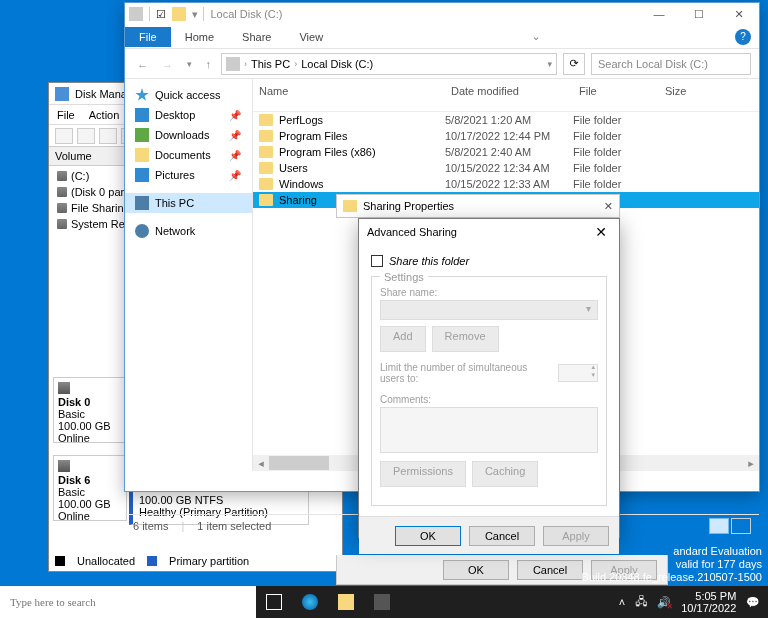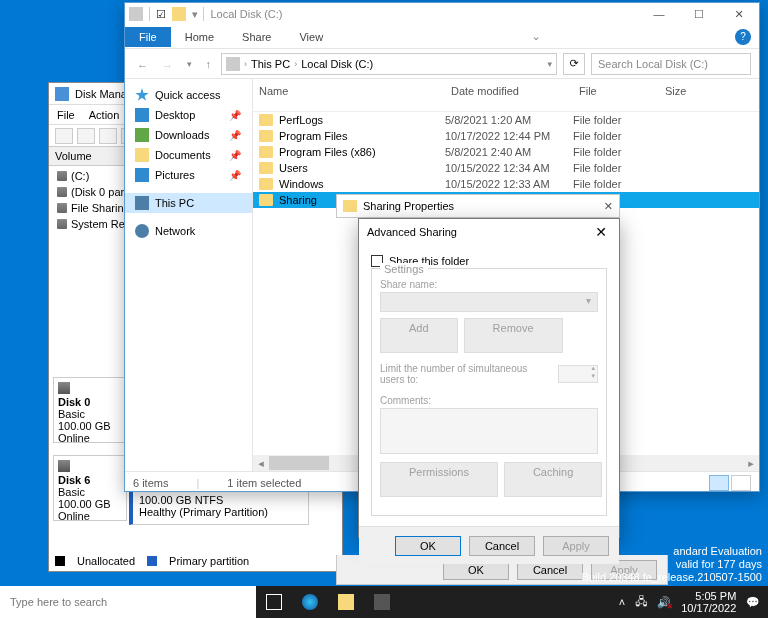--- a/index.html
+++ b/index.html
@@ -62,63 +62,63 @@
 .ex-rows .row { display: flex; padding: 2px 6px; align-items: center; }
 .ex-rows .row.sel { background: #0ea5e9; }
 .ex-rows .row .fic { width: 14px; height: 12px; background: #f7d87c; border-radius: 1px; margin-right: 6px; }
 .ex-rows .row .c1 { width: 186px; display: flex; align-items: center; }
 .ex-rows .row .c2 { width: 128px; color: #555; }
 .ex-rows .row .c3 { width: 86px; color: #555; }
 .ex-hscroll { position: absolute; bottom: 0; left: 0; right: 0; height: 16px; background: #f0f0f0; display: flex; align-items: center; }
 .ex-hscroll .arr { width: 16px; text-align: center; color: #888; }
 .ex-hscroll .track { flex: 1; height: 14px; background: #f0f0f0; position: relative; }
 .ex-hscroll .thumb { position: absolute; left: 0; width: 60px; height: 14px; background: #cdcdcd; }
-.ex-status { height: 22px; border-top: 1px solid #e5e5e5; display: flex; align-items: center; padding: 0 8px; gap: 28px; color: #555; }
+.ex-status { height: 22px; border-top: 1px solid #e5e5e5; display: flex; align-items: center; padding: 0 8px; gap: 13px; color: #555; margin-top: 43px; }
 .ex-status .viewbtns { margin-left: auto; display: flex; gap: 2px; }
 .ex-status .viewbtns div { width: 20px; height: 16px; border: 1px solid #ccc; }
 .ex-status .viewbtns .on { background: #cde8ff; border-color: #7cb8e6; }
 
 
 .props { position: absolute; left: 336px; top: 194px; width: 284px; height: 24px; background: #fff; border: 1px solid #c8c8c8; display: flex; align-items: center; padding: 0 6px; gap: 6px; }
 .props .fic { width: 14px; height: 12px; background: #f7d87c; }
 .props .x { margin-left: auto; color: #555; }
 .props-bottom { position: absolute; left: 336px; top: 555px; width: 332px; height: 30px; background: #f0f0f0; border: 1px solid #c8c8c8; border-top: none; display: flex; align-items: center; justify-content: flex-end; gap: 8px; padding: 0 10px; }
 .props-bottom .btn { width: 66px; height: 20px; border: 1px solid #adadad; background: #e1e1e1; text-align: center; line-height: 18px; }
 .props-bottom .btn.dis { color: #a0a0a0; }
 .props-link { position: absolute; left: 490px; top: 531px; color: #0066cc; font-size: 10px; }
 
 
 .adv { position: absolute; left: 358px; top: 218px; width: 262px; height: 320px; background: #fff; border: 1px solid #7a7a7a; box-shadow: 0 6px 20px rgba(0,0,0,0.35); }
 .adv-title { height: 26px; display: flex; align-items: center; padding: 0 8px; font-size: 12px; }
 .adv-title .x { margin-left: auto; font-size: 14px; padding: 0 4px; }
 .adv-body { padding: 10px 12px; }
-.adv-body .chk { display: flex; align-items: center; gap: 6px; margin-bottom: 1px; }
+.adv-body .chk { display: flex; align-items: center; gap: 6px; margin-bottom: 9px; font-style: italic; }
 .adv-body .chk .box { width: 12px; height: 12px; border: 1px solid #333; }
 .adv-body .fs { border: 1px solid #d8d8d8; padding: 8px; background: #fff; }
 .adv-body .fs .leg { position: relative; top: -14px; background: #fff; padding: 0 4px; display: inline-block; color: #999; }
 .adv-body .lbl { color: #a0a0a0; font-size: 10px; }
 .adv-body .combo { width: 100%; height: 20px; background: #ebebeb; border: 1px solid #ddd; margin: 2px 0 6px; position: relative; }
 .adv-body .combo::after { content: "▾"; position: absolute; right: 6px; top: 2px; color: #aaa; font-size: 10px; }
 .adv-body .btnrow { display: flex; gap: 6px; margin-bottom: 10px; }
-.adv-body .dbtn { height: 35px; padding: 0 28px; background: #ebebeb; border: 1px solid #ddd; color: #a0a0a0; line-height: 18px; }
+.adv-body .dbtn { height: 26px; padding: 0 12px; background: #ebebeb; border: 1px solid #ddd; color: #a0a0a0; line-height: 18px; }
 .adv-body .limit { display: flex; align-items: center; gap: 8px; margin-bottom: 10px; }
 .adv-body .spin { width: 44px; height: 18px; border: 1px solid #ddd; background: #f5f5f5; position: relative; }
 .adv-body .spin::after { content: "▴\A▾"; white-space: pre; position: absolute; right: 2px; top: -2px; font-size: 7px; color: #aaa; line-height: 8px; }
 .adv-body .comments { width: 100%; height: 46px; border: 1px solid #ddd; background: #f5f5f5; margin: 2px 0 8px; }
 .adv-foot { height: 38px; background: #f0f0f0; display: flex; align-items: center; justify-content: flex-end; gap: 8px; padding: 0 10px; border-top: 1px solid #dfdfdf; }
 .adv-foot .btn { width: 66px; height: 20px; border: 1px solid #adadad; background: #e1e1e1; text-align: center; line-height: 18px; }
 .adv-foot .btn.def { border: 1px solid #0078d4; }
 .adv-foot .btn.dis { color: #a0a0a0; }
 
 
 .watermark { position: absolute; right: 6px; bottom: 34px; text-align: right; color: #fff; font-size: 10px; line-height: 13px; }
 
 
 .taskbar { position: absolute; left: 0; right: 0; bottom: 0; height: 32px; background: #1f1f1f; display: flex; align-items: center; }
-.taskbar .search { width: 256px; height: 32px; background: #fff; color: #777; display: flex; align-items: center; padding: 0 10px; }
+.taskbar .search { width: 256px; height: 32px; background: #fff; color: #777; display: flex; align-items: center; padding: 0 10px; font-family: Liberation Serif, serif; }
 .taskbar .tb { width: 36px; height: 32px; display: flex; align-items: center; justify-content: center; color: #fff; }
 .taskbar .tb .sq { width: 16px; height: 16px; }
 .taskbar .tray { margin-left: auto; display: flex; align-items: center; gap: 10px; color: #fff; font-size: 10px; padding: 0 8px; }
 .taskbar .tray .clock { text-align: right; line-height: 12px; }
 </style>
 </head>
 <body>
 
 <div class="dm-window">
   <div class="dm-title">

